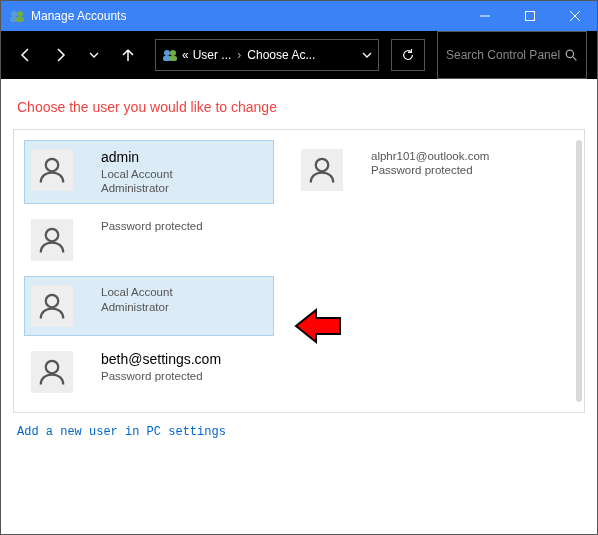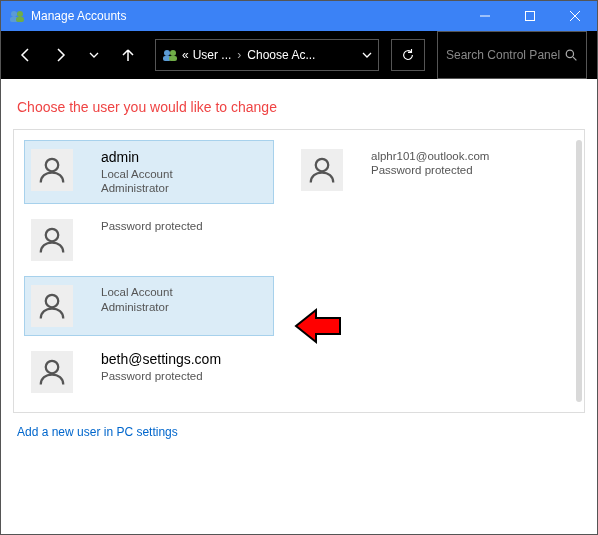--- a/index.html
+++ b/index.html
@@ -146,20 +146,21 @@
       width: 6px;
       background: #d9d9d9;
       border-radius: 3px;
     }
     .addlink {
       color: #0066cc;
       font-size: 12px;
       margin-top: 12px;
       margin-left: 4px;
       display: inline-block;
+      font-family: Liberation Mono, monospace;
     }
     .pointer-arrow {
       position: absolute;
       left: 280px;
       top: 176px;
       pointer-events: none;
     }
     .bc-text { white-space: nowrap; }
   </style>
 </head>

